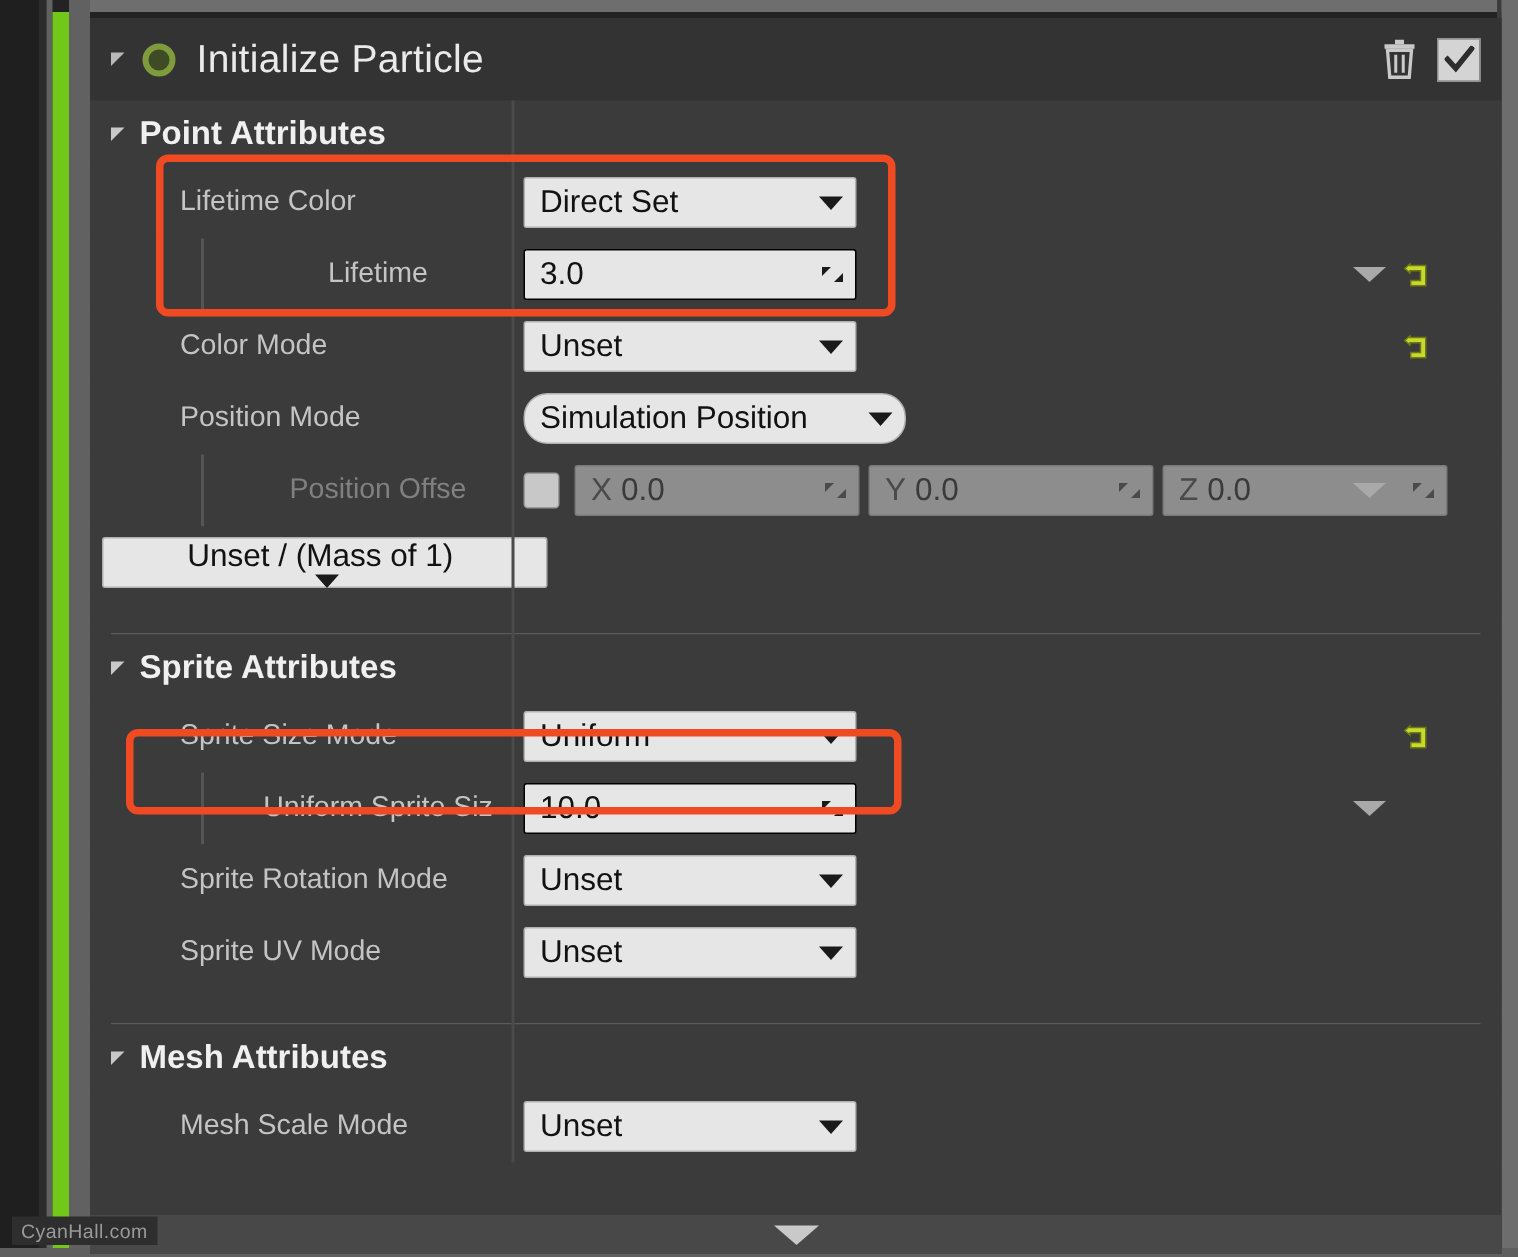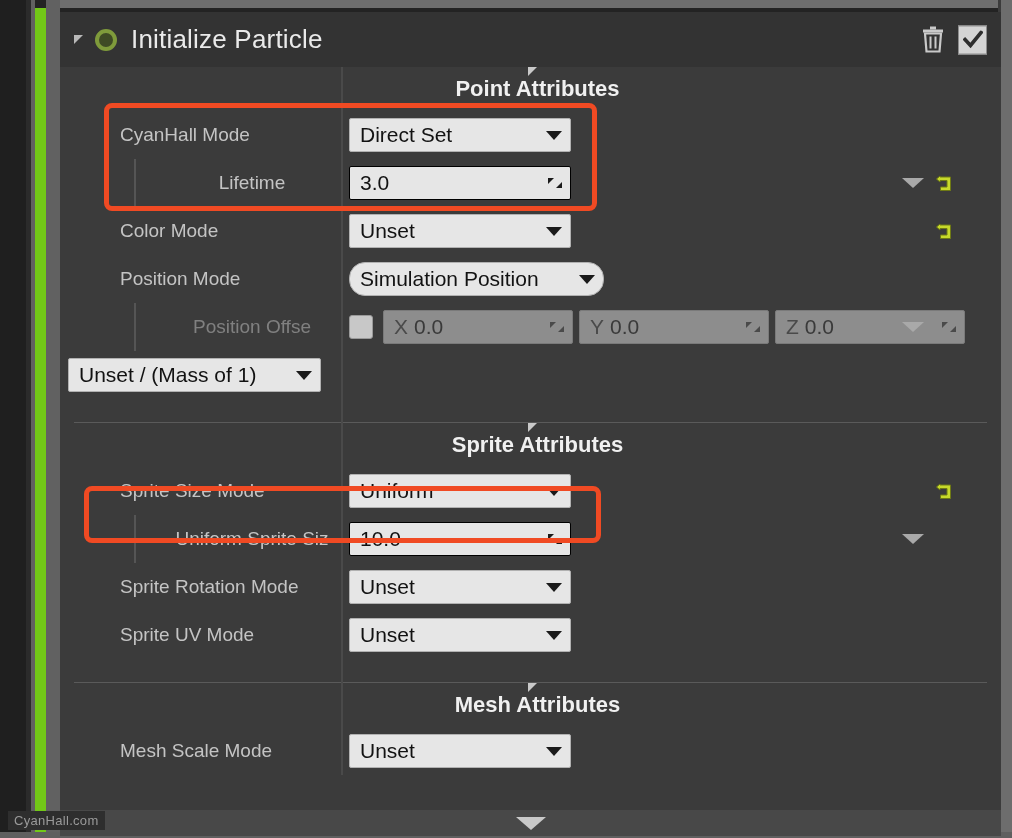--- a/index.html
+++ b/index.html
@@ -108,21 +108,20 @@
     background: #4a4a4a;
   }
 
   .section-title {
     display: flex;
     align-items: center;
     height: 44px;
     padding-left: 14px;
     box-sizing: border-box;
     background: #3b3b3b;
-    flex-direction: column;
   }
   .section-title .tri {
     border-left-color: #c9c9c9;
     margin-right: 10px;
   }
   .section-title .label {
     color: #f0f0f0;
     font-size: 22px;
     font-weight: bold;
   }
@@ -341,21 +340,21 @@
         </span>
       </div>
     </div>
 
     <div class="panel-body" id="panel-body">
         <div class="section-title">
           <div class="tri"></div>
           <div class="label">Point Attributes</div>
         </div>
         <div class="row">
-          <div class="rlabel">CyanHall Mode</div>
+          <div class="rlabel">Lifetime Color</div>
           <div class="rvalue">
             <div class="combo" style="width: 222px;">
               <span class="ctext">Direct Set</span>
               <div class="caret"></div>
             </div>
           </div>
         </div>
         <div class="row indent">
           <div class="guide"></div>
           <div class="rlabel">Lifetime</div>
@@ -440,21 +439,21 @@
                 </svg>
               </div>
             </div>
           </div>
           <div class="row-right">
             <div class="dn-caret"></div>
           </div>
         </div>
         <div class="row">
           <div class="rvalue">
-            <div class="combo" style="width: 253px;">
+            <div class="combo" style="width: 297px; flex-direction: column;">
               <span class="ctext">Unset / (Mass of 1)</span>
               <div class="caret"></div>
             </div>
           </div>
         </div>
         <div class="band"></div>
         <div class="sep-line"></div>
         <div class="section-title">
           <div class="tri"></div>
           <div class="label">Sprite Attributes</div>

